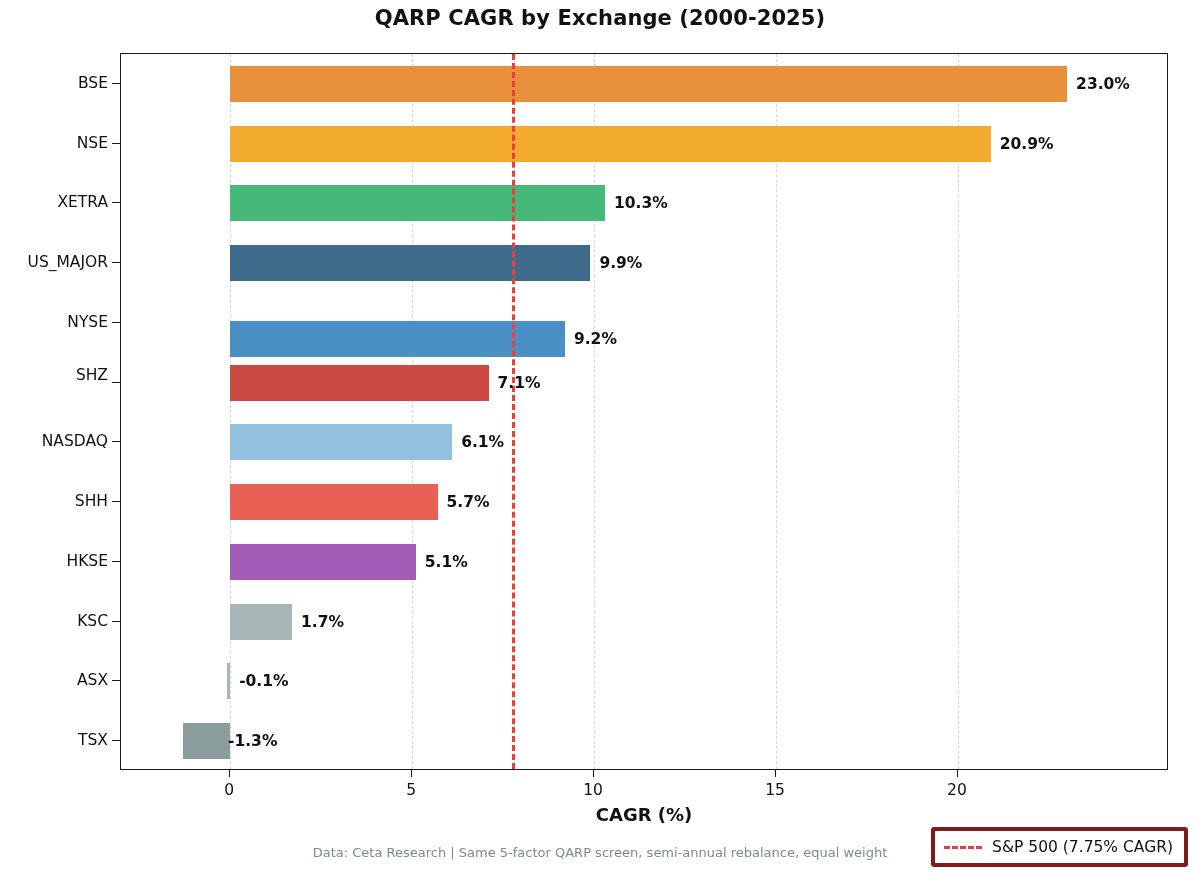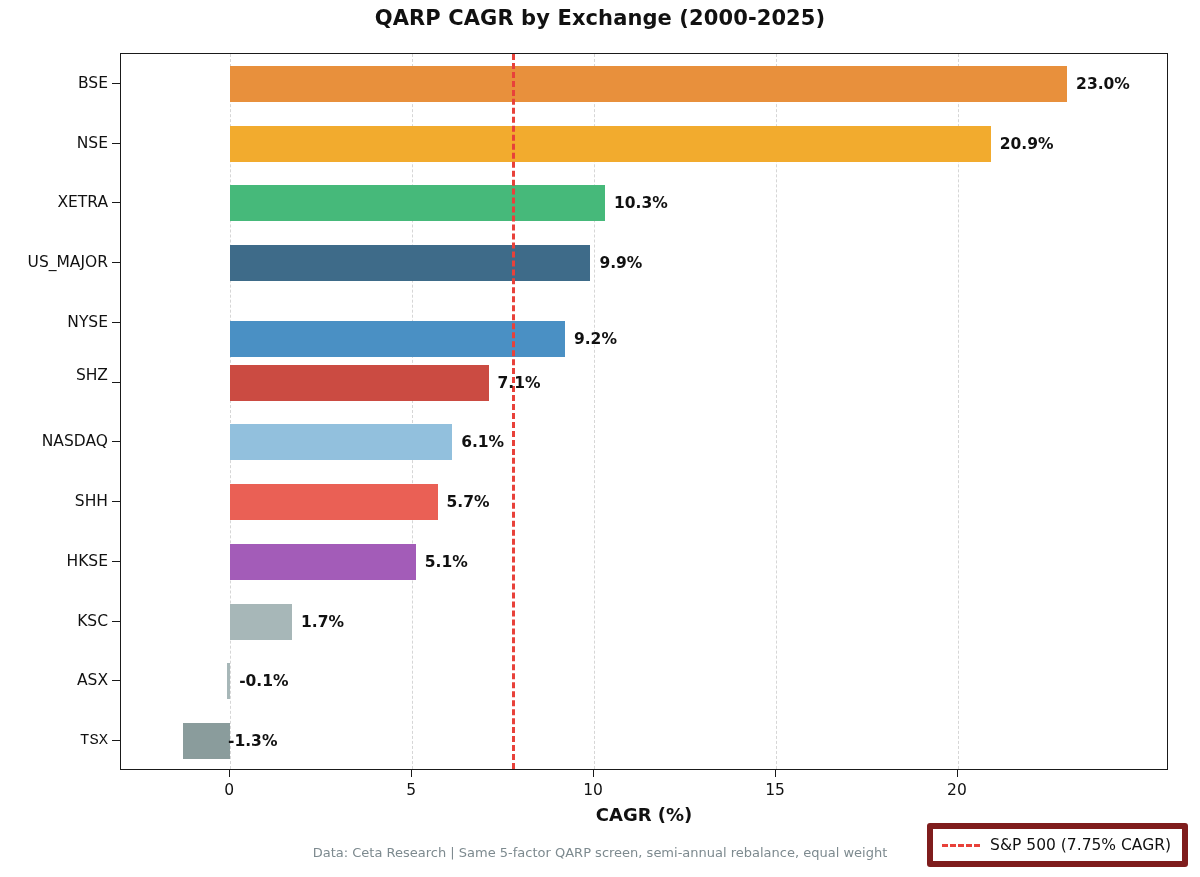--- a/index.html
+++ b/index.html
@@ -141,21 +141,21 @@
     font-weight: bold;
     color: #111111;
   }
 
   
   #legend {
     position: absolute;
     right: 12px;
     bottom: 10px;
     background: #ffffff;
-    border: 6px solid #7f1d1d;
+    border: 4px solid #7f1d1d;
     border-radius: 3px;
     padding: 7px 11px 7px 9px;
     display: flex;
     align-items: center;
     gap: 10px;
     z-index: 6;
     box-sizing: border-box;
   }
   #legend-dash {
     display: block;
@@ -250,21 +250,21 @@
       <div class="ytick-label" style="top: 89.625px;">NSE</div>
       <div class="ytick-label" style="top: 149.375px;">XETRA</div>
       <div class="ytick-label" style="top: 209.125px;">US_MAJOR</div>
       <div class="ytick-label" style="top: 268.875px;">NYSE</div>
       <div class="ytick-label" style="top: 322px;">SHZ</div>
       <div class="ytick-label" style="top: 388.375px;">NASDAQ</div>
       <div class="ytick-label" style="top: 448.125px;">SHH</div>
       <div class="ytick-label" style="top: 507.875px;">HKSE</div>
       <div class="ytick-label" style="top: 567.625px;">KSC</div>
       <div class="ytick-label" style="top: 627.375px;">ASX</div>
-      <div class="ytick-label" style="top: 687.125px; font-family: Liberation Mono, monospace;">TSX</div>
+      <div class="ytick-label" style="top: 687.125px;">TSX</div>
     </div>
   <div id="ytick-marks-holder">
       <div class="ytick-mark" style="top: 82.875px;"></div>
       <div class="ytick-mark" style="top: 142.625px;"></div>
       <div class="ytick-mark" style="top: 202.375px;"></div>
       <div class="ytick-mark" style="top: 262.125px;"></div>
       <div class="ytick-mark" style="top: 321.875px;"></div>
       <div class="ytick-mark" style="top: 381.625px;"></div>
       <div class="ytick-mark" style="top: 441.375px;"></div>
       <div class="ytick-mark" style="top: 501.125px;"></div>

